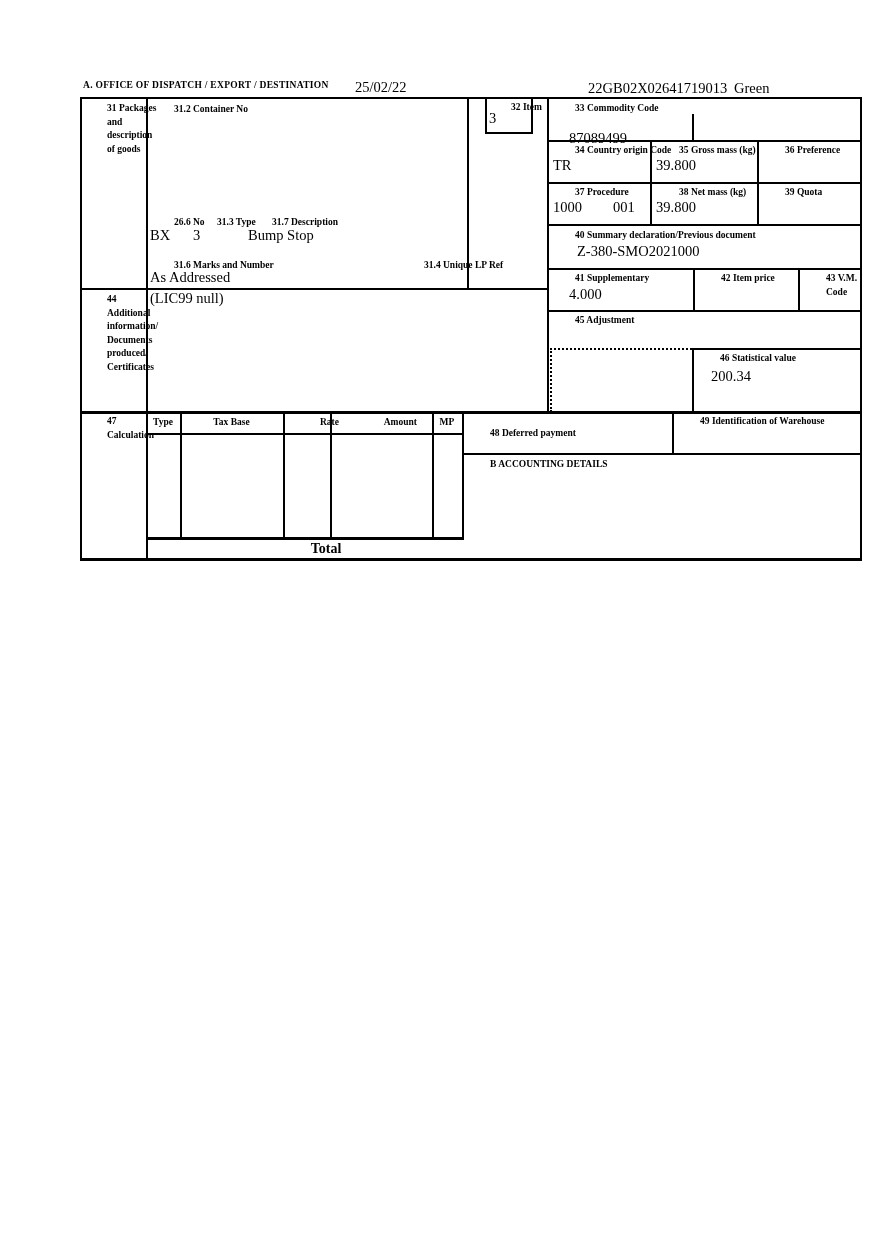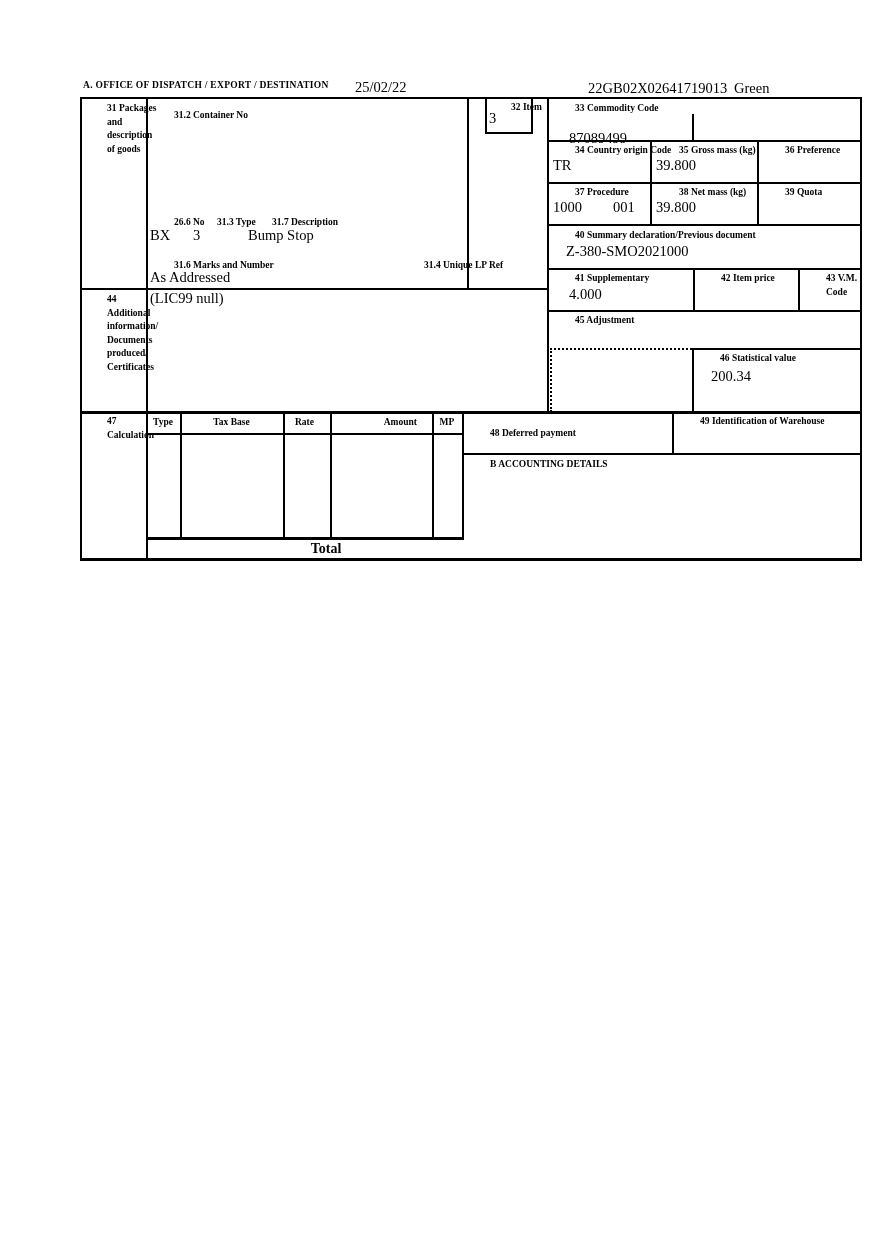--- a/index.html
+++ b/index.html
@@ -69,21 +69,21 @@
     <i class="vl" style="left:382px;top:315px;height:127px"></i>
     <i class="hl" style="left:66px;top:336px;width:318px"></i>
     <i class="vl" style="left:592px;top:315px;height:43px"></i>
     <i class="hl" style="left:382px;top:356px;width:398px"></i>
     <i class="hl thick" style="left:66px;top:440px;width:318px"></i>
 
     <span class="lbl" style="left:3px;top:5px">31 Packages
 and
 description
 of goods</span>
-    <span class="lbl" style="left:70px;top:12px">31.2 Container No</span>
+    <span class="lbl" style="left:70px;top:6px">31.2 Container No</span>
     <span class="lbl" style="left:407px;top:4px">32 Item</span>
     <span class="val" style="left:409px;top:14px">3</span>
 
     <span class="lbl" style="left:70px;top:119px">26.6 No</span>
     <span class="lbl" style="left:113px;top:119px">31.3 Type</span>
     <span class="lbl" style="left:168px;top:119px">31.7 Description</span>
     <span class="val" style="left:70px;top:131px">BX</span>
     <span class="val" style="left:113px;top:131px">3</span>
     <span class="val" style="left:168px;top:131px">Bump Stop</span>
 
@@ -101,21 +101,21 @@
     <span class="lbl" style="left:681px;top:47px">36 Preference</span>
 
     <span class="lbl" style="left:471px;top:89px">37 Procedure</span>
     <span class="val" style="left:473px;top:103px">1000</span>
     <span class="val" style="left:533px;top:103px">001</span>
     <span class="lbl" style="left:575px;top:89px">38 Net mass (kg)</span>
     <span class="val" style="left:576px;top:103px">39.800</span>
     <span class="lbl" style="left:681px;top:89px">39 Quota</span>
 
     <span class="lbl" style="left:471px;top:132px">40 Summary declaration/Previous document</span>
-    <span class="val" style="left:486px;top:147px">Z-380-SMO2021000</span>
+    <span class="val" style="left:497px;top:147px">Z-380-SMO2021000</span>
 
     <span class="lbl" style="left:471px;top:175px">41 Supplementary</span>
     <span class="val" style="left:489px;top:190px">4.000</span>
     <span class="lbl" style="left:617px;top:175px">42 Item price</span>
     <span class="lbl" style="left:722px;top:175px">43 V.M. Code</span>
 
     <span class="lbl" style="left:3px;top:196px">44
 Additional
 information/
 Documents
@@ -123,21 +123,21 @@
 Certificates</span>
     <span class="val" style="left:70px;top:194px">(LIC99 null)</span>
     <span class="lbl" style="left:471px;top:217px">45 Adjustment</span>
     <span class="lbl" style="left:616px;top:255px">46 Statistical value</span>
     <span class="val" style="left:631px;top:272px">200.34</span>
 
     <span class="lbl" style="left:3px;top:318px">47
 Calculation</span>
     <span class="colhdr" style="left:66px;top:319px;width:34px;text-align:center">Type</span>
     <span class="colhdr" style="left:100px;top:319px;width:103px;text-align:center">Tax Base</span>
-    <span class="colhdr" style="left:203px;top:319px;width:43px;text-align:center">Rate</span>
+    <span class="colhdr" style="left:216px;top:319px;width:43px;text-align:right">Rate</span>
     <span class="colhdr" style="left:250px;top:319px;width:87px;text-align:right">Amount</span>
     <span class="colhdr" style="left:352px;top:319px;width:30px;text-align:center">MP</span>
     <span class="colhdr" style="left:66px;top:445px;width:360px;text-align:center;font-size:14px">Total</span>
 
     <span class="lbl" style="left:386px;top:330px">48 Deferred payment</span>
     <span class="lbl" style="left:596px;top:318px">49 Identification of Warehouse</span>
     <span class="lbl" style="left:386px;top:361px">B ACCOUNTING DETAILS</span>
 
   </div>
 </div>

